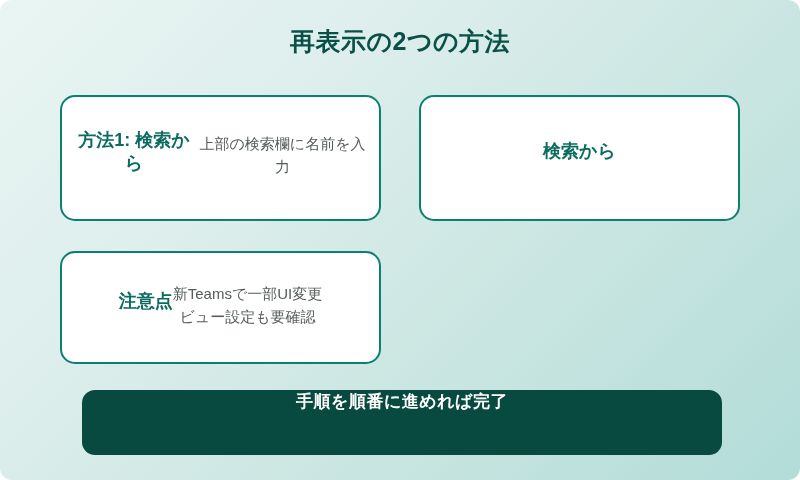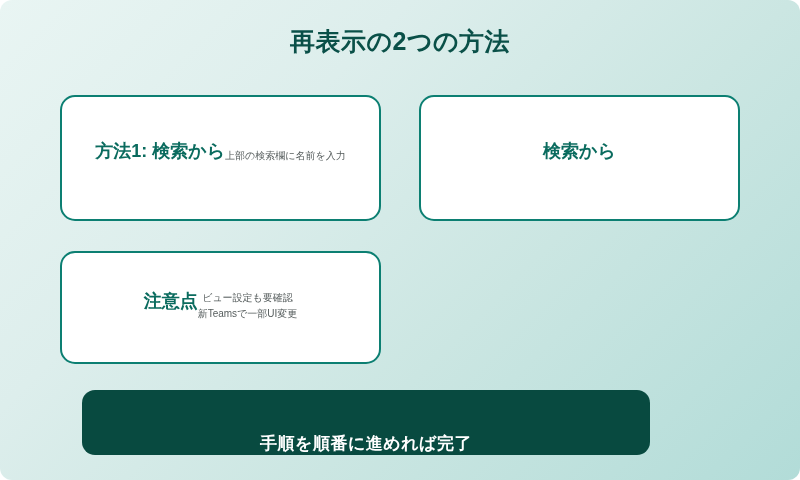--- a/index.html
+++ b/index.html
@@ -67,42 +67,42 @@
   .card-heading {
     font-size: 18px;
     font-weight: bold;
     color: #0a6b5e;
     text-align: center;
     line-height: 1.25;
     margin-bottom: 9px;
   }
 
   .card-body {
-    font-size: 10px;
+    font-size: 15px;
     font-weight: normal;
     color: #555c5c;
     text-align: center;
     line-height: 1.52;
   }
   .card-body .line {
     display: block;
   }
 
   
   .footer-banner {
     position: absolute;
     left: 82px;
     top: 390px;
-    width: 568px;
+    width: 640px;
     height: 65px;
     box-sizing: border-box;
     background: #084a40;
     border-radius: 13px;
     display: flex;
-    align-items: flex-end;
+    align-items: flex-start;
     justify-content: center;
   }
   .footer-text {
     font-size: 17px;
     font-weight: bold;
     color: #ffffff;
     letter-spacing: 0.5px;
     text-align: center;
   }
 </style>
@@ -123,22 +123,22 @@
     </div>
 
 
     <div class="card">
       <div class="card-heading">検索から</div>
     </div>
 
     <div class="card">
       <div class="card-heading">注意点</div>
       <div class="card-body">
+        <span class="line">新Teamsで一部UI変更</span>
         <span class="line">ビュー設定も要確認</span>
-        <span class="line">新Teamsで一部UI変更</span>
       </div>
     </div>
 
   </div>
 
   <div class="footer-banner">
     <div class="footer-text">手順を順番に進めれば完了</div>
   </div>
 
 </div>

